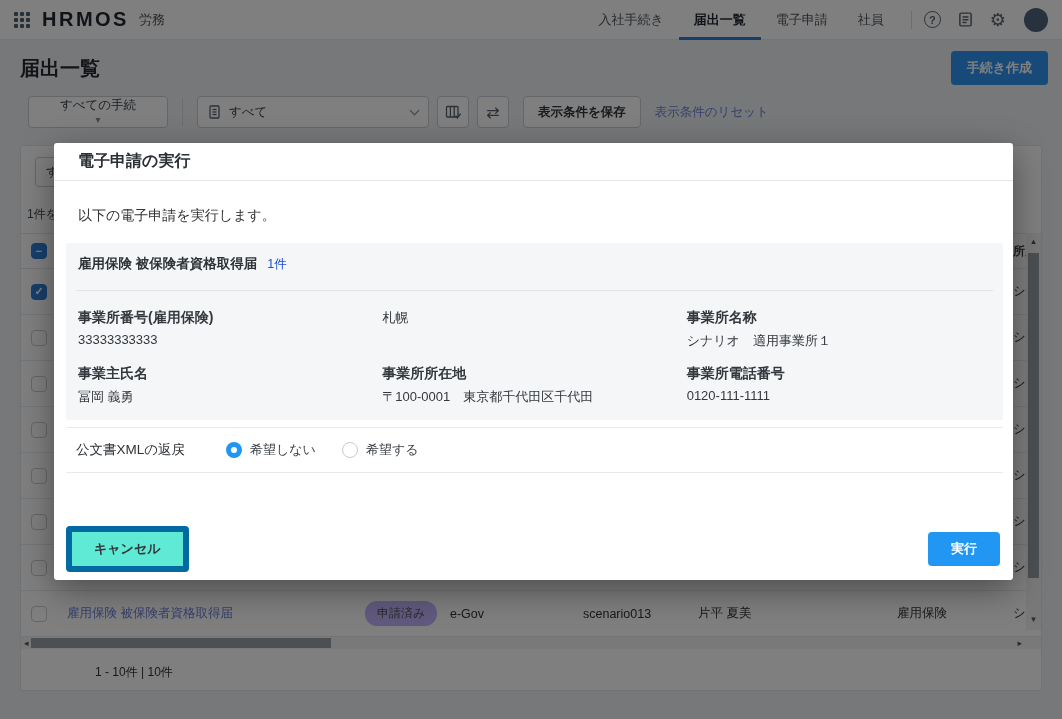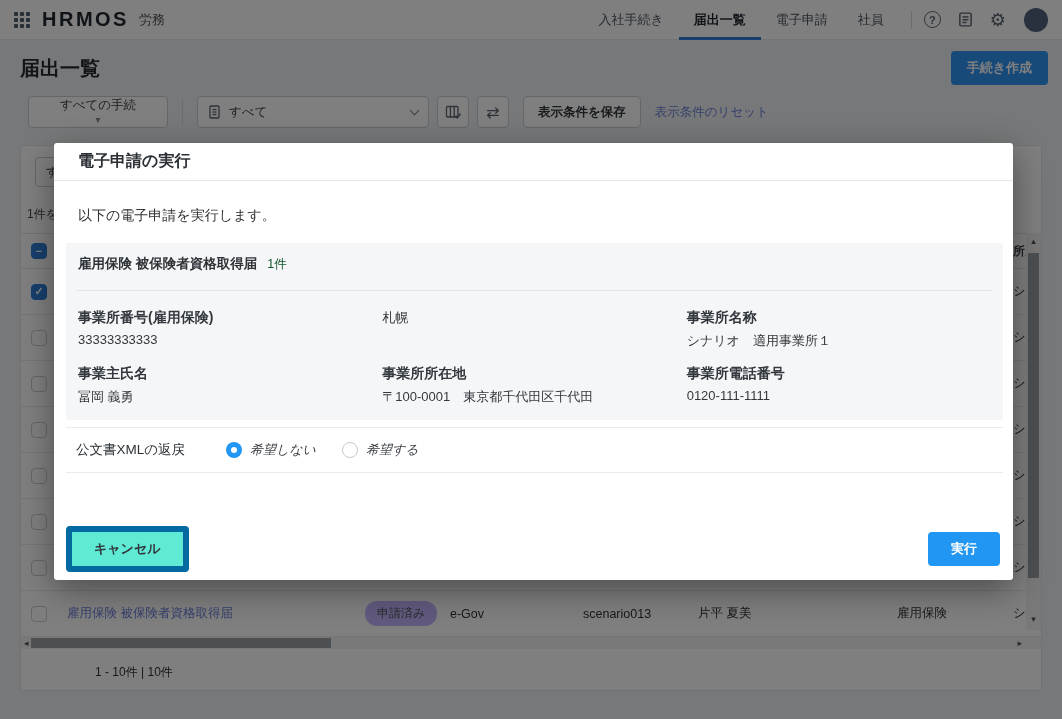--- a/index.html
+++ b/index.html
@@ -87,30 +87,30 @@
   .overlay { position:absolute; inset:0; background:rgba(0,0,0,0.5); z-index:10; }
   .modal { position:absolute; left:54px; top:143px; width:959px; height:437px; background:#fff;
     border-radius:3px; box-shadow:0 10px 34px rgba(0,0,0,.4); z-index:20; }
   .modal-head { height:38px; display:flex; align-items:center; padding:0 24px;
     border-bottom:1px solid #e4e6e8; font-size:16px; font-weight:bold; color:#2b3036; }
   .modal-body { padding:26px 10px 0 12px; }
   .modal-intro { font-size:14px; color:#333; padding-left:12px; }
   .proc-panel { margin-top:18px; background:#f5f6f7; border-radius:2px; padding:12px 10px 14px 10px; }
   .proc-title-row { display:flex; align-items:baseline; gap:10px; padding-left:2px; }
   .proc-name { font-size:13.5px; font-weight:bold; color:#2e3338; }
-  .proc-count { font-size:12.5px; color:#14532d; }
+  .proc-count { font-size:12.5px; color:#1d4ed8; }
   .proc-divider { border:none; border-top:1px solid #e2e4e6; margin-top:17px; }
   .fields { display:grid; grid-template-columns:1fr 1fr 1fr; row-gap:15px; margin-top:18px; padding:0 2px; }
   .f-label { font-size:14px; font-weight:bold; color:#33383e; margin-bottom:5px; }
   .f-value { font-size:13px; color:#33383e; }
   .xml-row { margin-top:7px; border-top:1px solid #e8eaec; border-bottom:1px solid #e8eaec;
     padding:13px 10px; display:flex; align-items:center; }
   .xml-label { width:150px; font-size:13.5px; font-weight:normal; color:#2e3338; }
   .radio-group { display:flex; align-items:center; gap:26px; }
-  .radio-opt { display:flex; align-items:center; gap:8px; font-size:13px; color:#3a3f45; cursor:pointer;font-style:italic; }
+  .radio-opt { display:flex; align-items:center; gap:8px; font-size:13px; color:#3a3f45; cursor:pointer; }
   .radio { width:16px; height:16px; border-radius:50%; border:1px solid #c6cbd1; background:#fff; position:relative; }
   .radio.selected { border:none; background:#2196f3; }
   .radio.selected::after { content:""; position:absolute; width:6px; height:6px; border-radius:50%;
     background:#fff; top:5px; left:5px; }
   .modal-foot { position:absolute; left:12px; right:13px; bottom:8px; display:flex;
     justify-content:space-between; align-items:center; }
   .btn-cancel { background:#5eead4; border:6px solid #0369a1; border-radius:4px; padding:8px 22px;
     font-size:13px; font-weight:bold; color:#33383e; font-family:inherit; cursor:pointer; }
   .btn-exec { background:#2196f3; border:none; border-radius:4px; padding:8px 23px;
     font-size:13px; font-weight:bold; color:#fff; font-family:inherit; cursor:pointer; }

